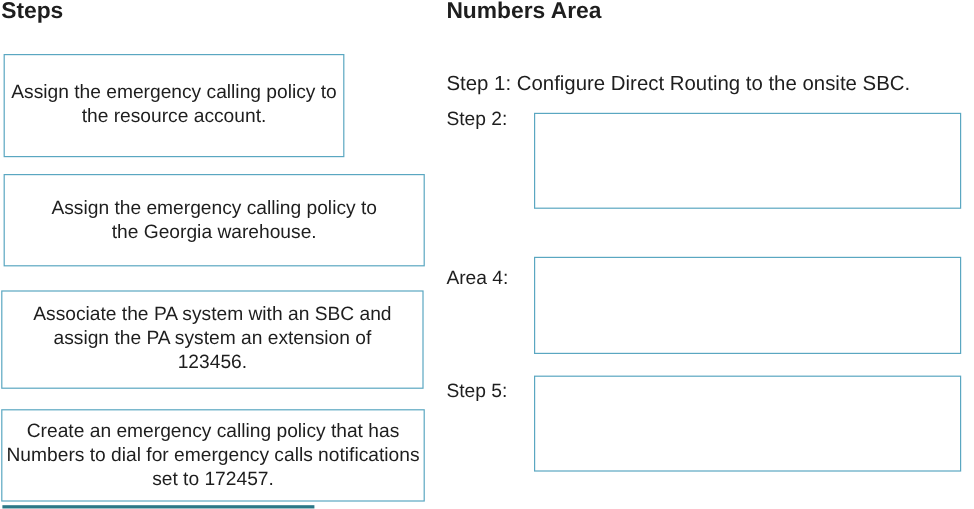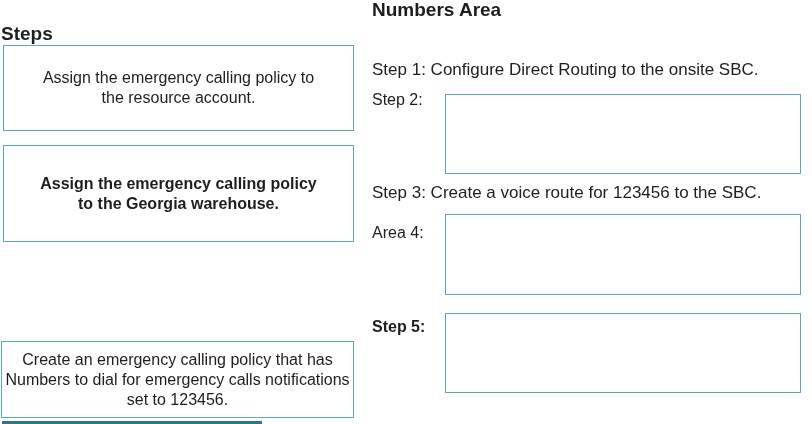--- a/index.html
+++ b/index.html
@@ -11,38 +11,38 @@
     overflow: hidden;
     font-family: "Liberation Sans", sans-serif;
     color: var(--text, #1e1e1e);
   }
   .heading {
     position: absolute;
     font-size: 19px;
     font-weight: 700;
     white-space: nowrap;
   }
-  #steps-heading  { left: 1px;   top: -1px; margin-top: 24px; }
+  #steps-heading  { left: 1px;   top: -1px; }
   #answer-heading { left: 372px; top: -1px; }
 
   .card {
     position: absolute;
     box-sizing: border-box;
     border: 1px solid var(--card-border, #5aa7c1);
     background: #fff;
     display: flex;
     align-items: center;
     justify-content: center;
     text-align: center;
     font-size: 16px;
     line-height: 20px;
     cursor: move;
   }
-  #step-card-1 { left: 3px; top: 45px;  width: 351px; height: 86px; }
-  #step-card-2 { left: 3px; top: 145px; width: 351px; height: 97px; font-weight: bold; }
+  #step-card-1 { left: 3px; top: 45px;  width: 284px; height: 86px; }
+  #step-card-2 { left: 3px; top: 145px; width: 351px; height: 77px; }
   #step-card-3 { left: 1px; top: 242px; width: 352px; height: 82px; }
   #step-card-4 { left: 1px; top: 341px; width: 353px; height: 77px; }
   #step-card-1 .card-text { max-width: 292px; }
   #step-card-2 .card-text { max-width: 292px; }
   #step-card-3 .card-text { max-width: 302px; }
   #step-card-4 .card-text { max-width: 348px; }
 
   .partial-card {
     position: absolute;
     left: 2px; top: 421px;
@@ -58,21 +58,21 @@
   #step1-line { left: 372px; top: 60px; }
   #step3-line { left: 372px; top: 183px; }
 
   .slot-label {
     position: absolute;
     font-size: 16px;
     white-space: nowrap;
   }
   #step2-label { left: 372px; top: 91px; }
   #step4-label { left: 372px; top: 224px; }
-  #step5-label { left: 372px; top: 318px; font-weight: bold; }
+  #step5-label { left: 372px; top: 318px; }
 
   .slot {
     position: absolute;
     box-sizing: border-box;
     border: 1px solid var(--card-border, #5aa7c1);
     background: #fff;
   }
   #answer-slot-step2 { left: 445px; top: 94px;  width: 356px; height: 80px; }
   #answer-slot-step4 { left: 445px; top: 214px; width: 356px; height: 81px; }
   #answer-slot-step5 { left: 445px; top: 313px; width: 356px; height: 80px; }
@@ -87,39 +87,38 @@
   <div class="heading" id="answer-heading">Numbers Area</div>
 
   <div class="card" id="step-card-1">
     <span class="card-text">Assign the emergency calling policy to the resource account.</span>
   </div>
 
   <div class="card" id="step-card-2">
     <span class="card-text">Assign the emergency calling policy to the Georgia warehouse.</span>
   </div>
 
+  <div class="card" id="step-card-3">
+    <span class="card-text">Associate the PA system with an SBC and assign the PA system an extension of 123456.</span>
+  </div>
 
   <div class="card" id="step-card-4">
-    <span class="card-text">Create an emergency calling policy that has Numbers to dial for emergency calls notifications set to 123456.</span>
+    <span class="card-text">Create an emergency calling policy that has Numbers to dial for emergency calls notifications set to 172457.</span>
   </div>
 
   <div class="partial-card"></div>
 
   <div class="answer-line" id="step1-line">
     <span>Step 1:</span>
     <span>Configure Direct Routing to the onsite SBC.</span>
   </div>
 
   <div class="slot-label" id="step2-label">Step 2:</div>
   <div class="slot" id="answer-slot-step2"></div>
 
-  <div class="answer-line" id="step3-line">
-    <span>Step 3:</span>
-    <span>Create a voice route for 123456 to the SBC.</span>
-  </div>
 
   <div class="slot-label" id="step4-label">Area 4:</div>
   <div class="slot" id="answer-slot-step4"></div>
 
   <div class="slot-label" id="step5-label">Step 5:</div>
   <div class="slot" id="answer-slot-step5"></div>
 
 </div>
 
 </body></html>

